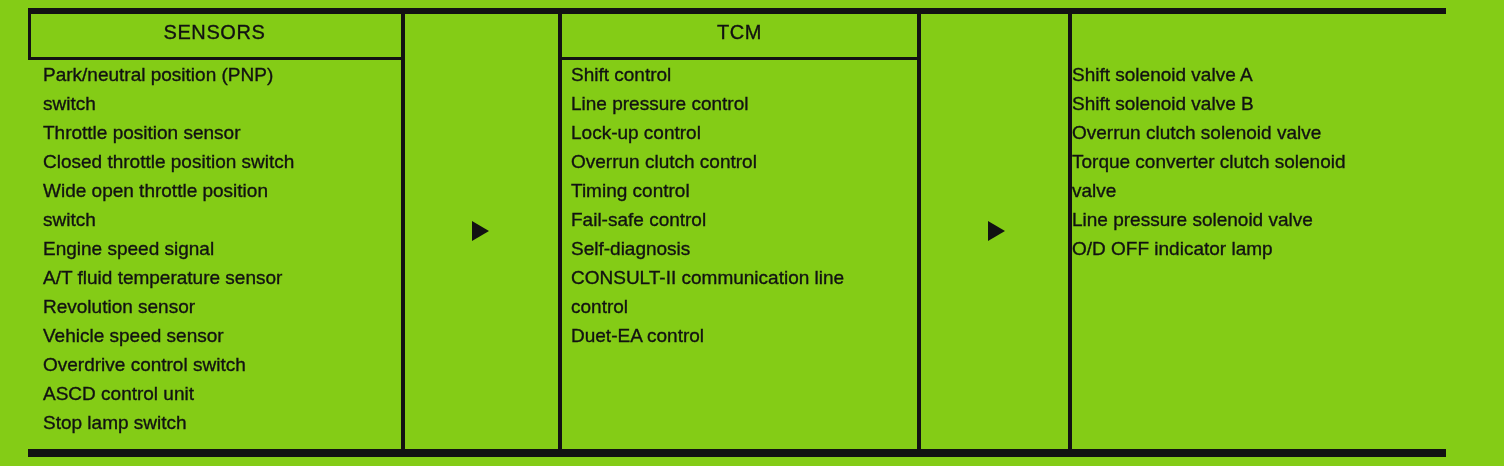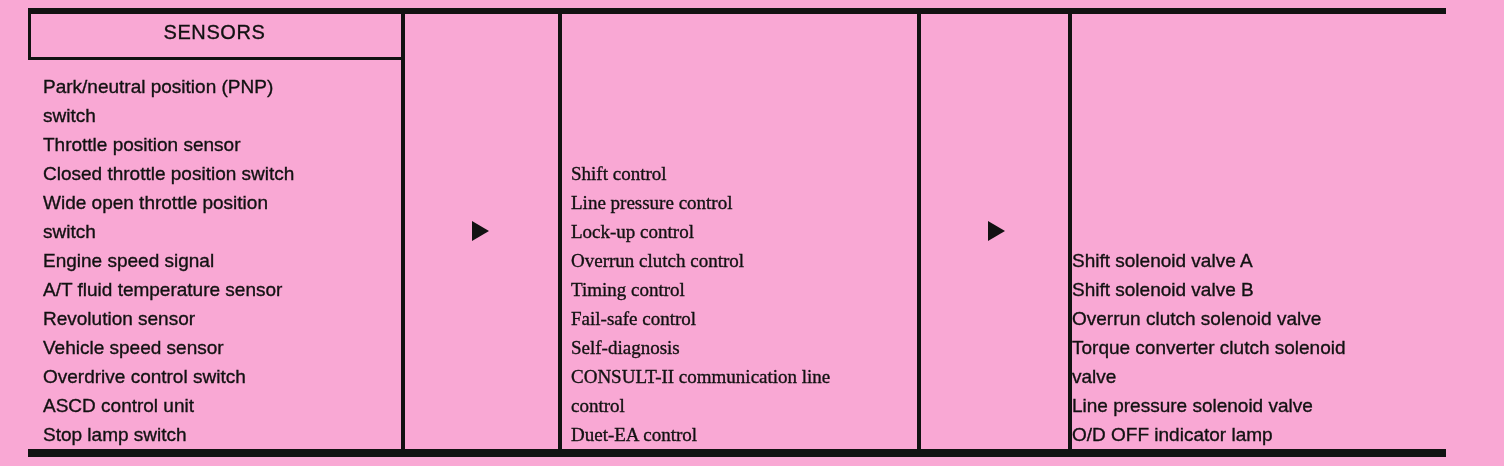--- a/index.html
+++ b/index.html
@@ -1,20 +1,20 @@
 <!DOCTYPE html>
 <html><head>
 <meta charset="utf-8">
 <style>
   html, body { margin: 0; padding: 0; background: #ffffff; }
   .page {
     position: relative;
     width: 1504px;
     height: 466px;
-    background: #f9a8d4;
+    background: #84cc16;
     color: #121212;
     font-family: "Liberation Sans", "DejaVu Sans", sans-serif;
     overflow: hidden;
   }
   .hbar { position: absolute; background: #121212; }
   .bar-top    { left: 28px; top: 8px;   width: 1418px; height: 6px; }
   .bar-bottom { left: 28px; top: 449px; width: 1418px; height: 8px; }
   .left-stub  { position: absolute; left: 28px; top: 8px; width: 3px; height: 52px; background: #121212; }
 
   .col { position: absolute; top: 8px; height: 449px; box-sizing: border-box; }
@@ -31,25 +31,25 @@
     justify-content: center;
     font-size: 20px;
     letter-spacing: 0.6px;
     -webkit-text-stroke: 0.35px #121212;
   }
   .content-cell {
     position: absolute;
     left: 0; right: 0;
     top: 52px; bottom: 8px;
     display: flex;
-    align-items: flex-end;
+    align-items: flex-start;
     box-sizing: border-box;
   }
   .col-sensors   .content-cell { padding-left: 15px; padding-right: 4px; }
-  .col-tcm       .content-cell { padding-left: 9px;  padding-right: 20px; font-family: Liberation Serif, serif; }
+  .col-tcm       .content-cell { padding-left: 9px;  padding-right: 20px; }
   .col-actuators .content-cell { padding-left: 0; padding-right: 4px; }
 
   .list {
     white-space: pre-line;
     font-size: 19px;
     line-height: 29px;
     -webkit-text-stroke: 0.35px #121212;
   }
 
   .arrow {
@@ -80,20 +80,21 @@
 A/T fluid temperature sensor
 Revolution sensor
 Vehicle speed sensor
 Overdrive control switch
 ASCD control unit
 Stop lamp switch</div>
     </div>
   </div>
 
   <div class="col col-tcm">
+    <div class="header-cell">TCM</div>
     <div class="content-cell">
       <div class="list">Shift control
 Line pressure control
 Lock-up control
 Overrun clutch control
 Timing control
 Fail-safe control
 Self-diagnosis
 CONSULT-II communication line
 control

